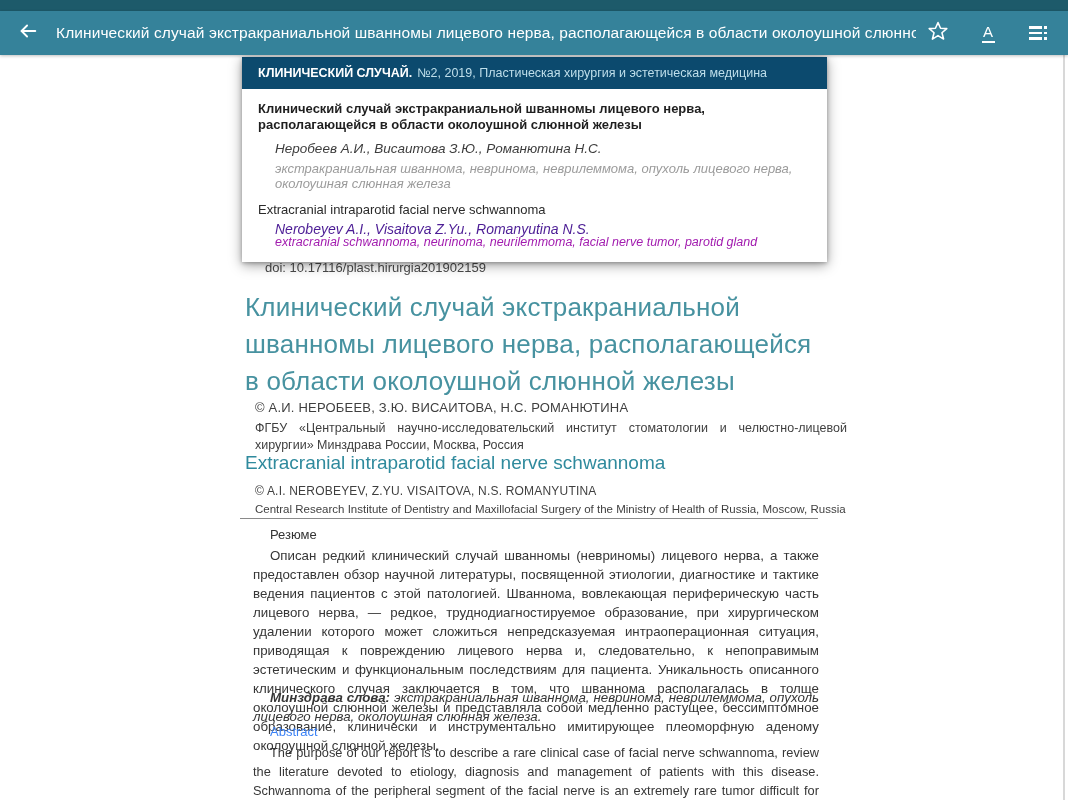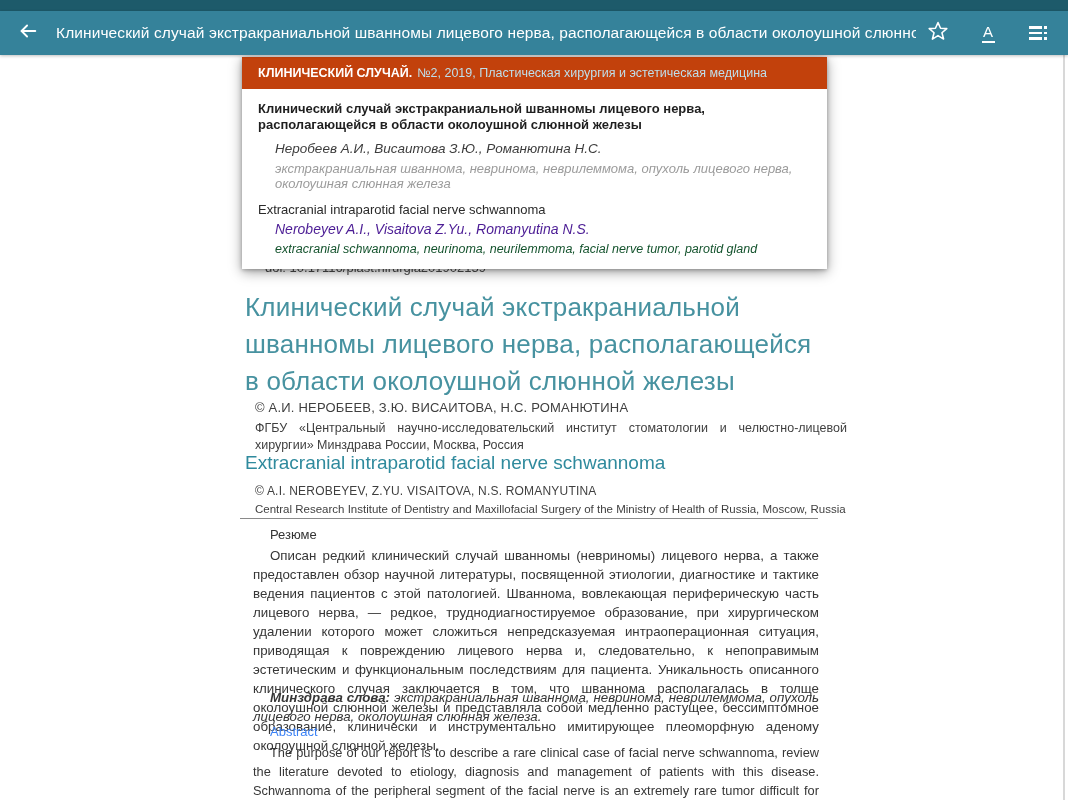--- a/index.html
+++ b/index.html
@@ -20,31 +20,31 @@
   .font-icon .a { font-size:15px; font-weight:500; line-height:15px; }
   .font-icon .bar { width:13px; height:2px; background:#fff; margin-top:2px; }
   .toc-icon { display:flex; flex-direction:column; gap:3px; }
   .toc-icon .row { display:flex; gap:2px; }
   .toc-icon .ln { width:13px; height:2.5px; background:#fff; }
   .toc-icon .dot { width:3px; height:2.5px; background:#fff; }
 
   
   .popup { position:absolute; left:242px; top:57px; width:585px; background:#fff; z-index:4;
            box-shadow:0 3px 12px rgba(0,0,0,.38), 0 1px 4px rgba(0,0,0,.28); }
-  .popup-band { height:32px; background:#c2410c; display:flex; align-items:center; padding:0 16px;
+  .popup-band { height:32px; background:#0c4a6e; display:flex; align-items:center; padding:0 16px;
                 font-size:12.5px; white-space:nowrap; overflow:hidden; }
   .popup-band .bold { color:#fff; font-weight:bold; margin-right:5px; }
   .popup-band .rest { color:#bfdfeb; }
   .popup-body { padding:12px 16px 13px 16px; }
   .pop-title { font-size:13px; font-weight:bold; color:#1f1f1f; line-height:15.5px; }
   .pop-authors { margin:10px 0 0 17px; font-style:italic; font-size:13.5px; color:#3d3d3d; line-height:14px; }
   .pop-keywords { margin:6px 0 0 17px; font-style:italic; font-size:13px; color:#9b9b9b; line-height:14.5px; }
   .pop-title-en { margin-top:12px; font-size:13px; color:#2a2a2a; line-height:13px; }
   .pop-authors-en { margin:7px 0 0 17px; font-style:italic; font-size:14px; color:#4c1d95; line-height:13px; }
-  .pop-keywords-en { margin:7px 0 0 17px; font-style:italic; font-size:12.5px; color:#14532d; line-height:13px; }
+  .pop-keywords-en { margin:0 0 0 17px; font-style:italic; font-size:12.5px; color:#a21caf; line-height:13px; }
 
   
   .doi { position:absolute; left:265px; top:260px; font-size:13px; color:#4a4a4a; }
   .h1-ru { position:absolute; left:245px; top:289px; width:580px; font-size:26px; font-weight:400;
            color:#4792a0; line-height:37px; letter-spacing:.2px; }
   .authors-ru { position:absolute; left:255px; top:400px; font-size:13px; color:#3f3f3f; letter-spacing:.2px; }
   .affil-ru { position:absolute; left:255px; top:420px; width:592px; font-size:12.5px; color:#3f3f3f;
               line-height:17px; text-align:justify; }
   .h2-en { position:absolute; left:245px; top:452px; font-size:19px; font-weight:400; color:#2f8a9d; }
   .authors-en { position:absolute; left:255px; top:484px; font-size:12px; color:#3f3f3f; letter-spacing:.2px; }

